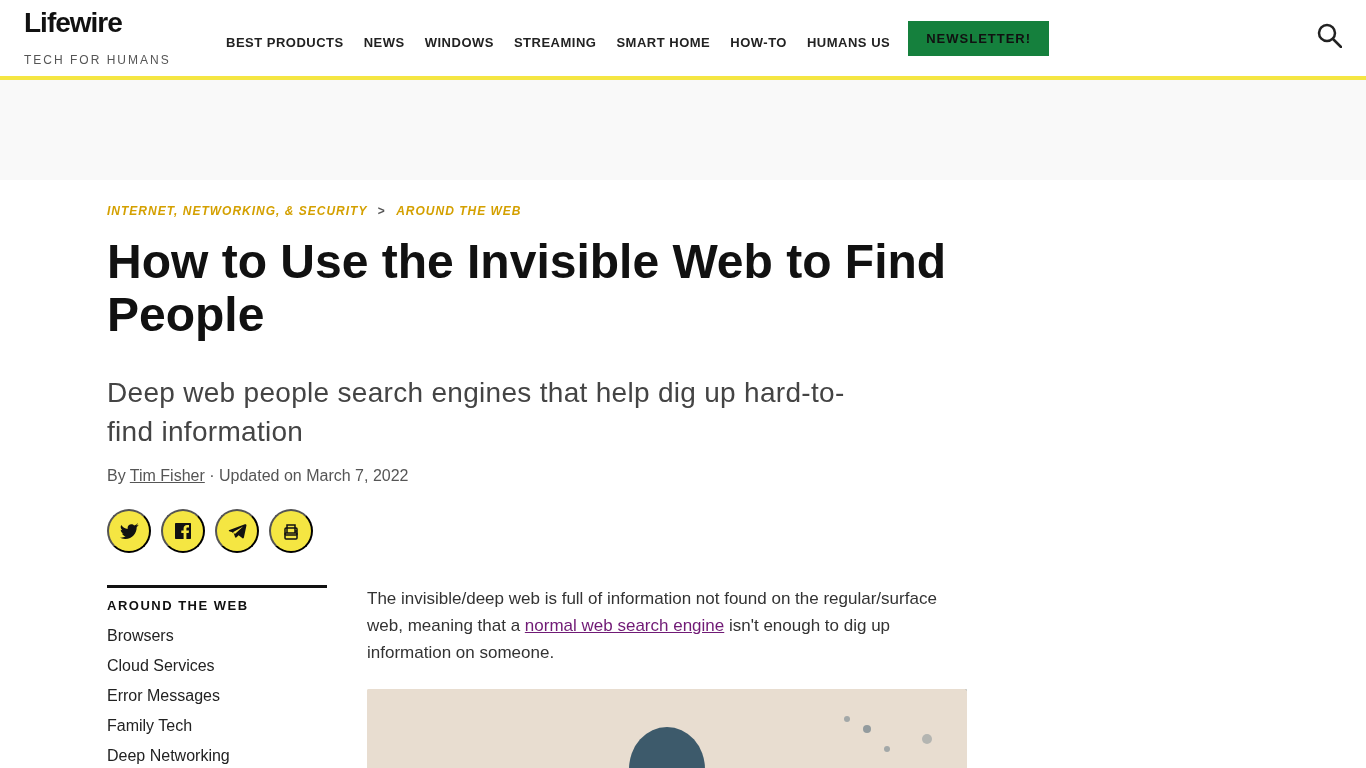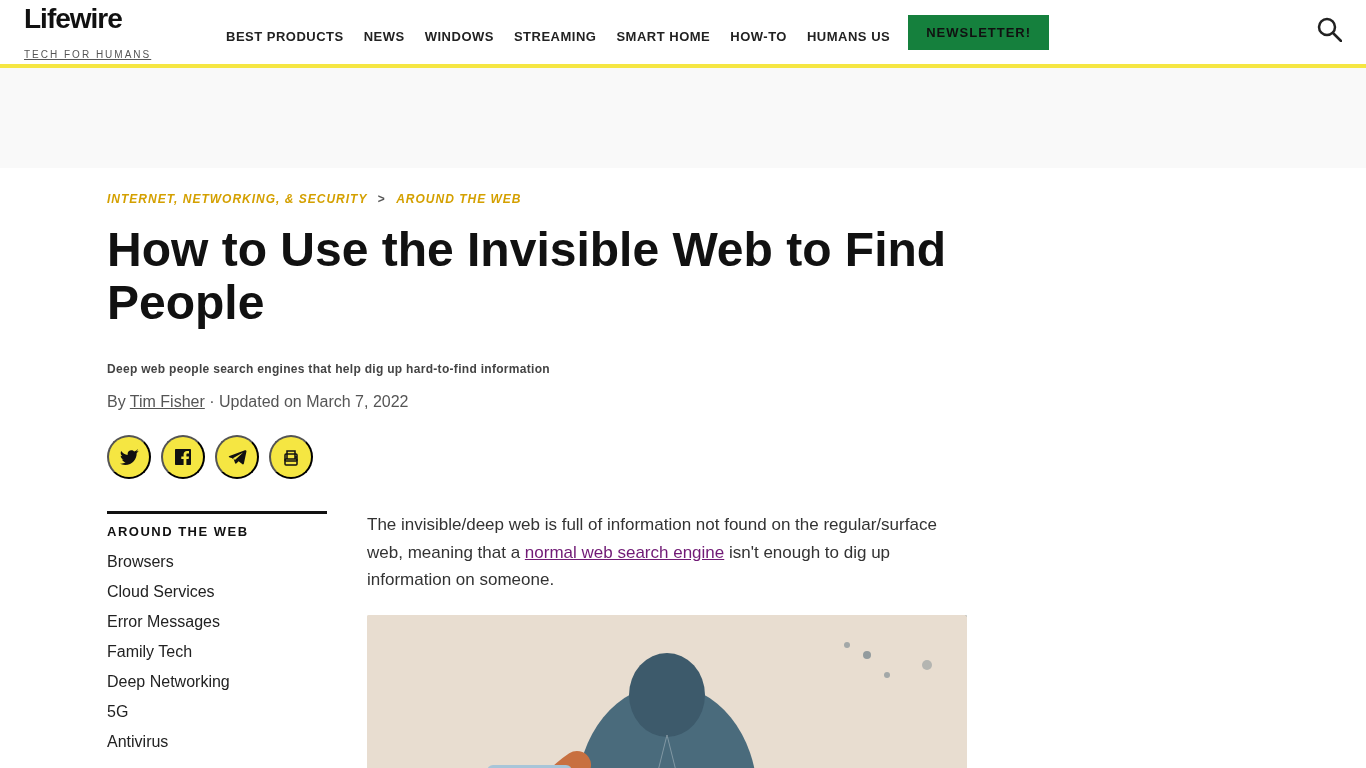--- a/index.html
+++ b/index.html
@@ -3,46 +3,45 @@
   <meta charset="utf-8">
   <style>
     * { margin: 0; padding: 0; box-sizing: border-box; }
     body { font-family: Georgia, 'Times New Roman', serif; background: #fff; color: #222; }
 
     
     .header {
       display: flex;
       align-items: center;
       padding: 0 24px;
-      height: 68px;
+      height: 80px;
       border-bottom: 4px solid #f5e642;
       background: #fff;
       position: relative;
     }
     .logo-area {
       display: flex;
       flex-direction: column;
       margin-right: 32px;
       min-width: 160px;
     }
     .logo-text {
       font-family: Arial, sans-serif;
       font-size: 28px;
       font-weight: 900;
       letter-spacing: -1px;
       color: #111;
       line-height: 1;
     }
     .logo-sub {
       font-family: Arial, sans-serif;
-      font-size: 10px;
+      font-size: 12px;
       letter-spacing: 2px;
       color: #555;
       margin-top: 16px;
-      text-decoration: underline;
     }
     .nav {
       display: flex;
       align-items: flex-end;
       flex: 1;
     }
     .nav-item {
       font-family: Arial, sans-serif;
       font-size: 13px;
       font-weight: 700;
@@ -122,23 +121,23 @@
       font-family: Arial, Helvetica, sans-serif;
       font-size: 48px;
       font-weight: 700;
       line-height: 1.1;
       color: #111;
       margin-bottom: 31px;
       max-width: 900px;
     }
     .article-subtitle {
       font-family: Arial, sans-serif;
-      font-size: 12px;
+      font-size: 28px;
       color: #444;
-      font-weight: 700;
+      font-weight: 400;
       line-height: 1.4;
       margin-bottom: 16px;
       max-width: 760px;
       letter-spacing: 0.3px;
     }
     .author-line {
       font-family: Arial, sans-serif;
       font-size: 16px;
       color: #555;
       margin-bottom: 24px;

